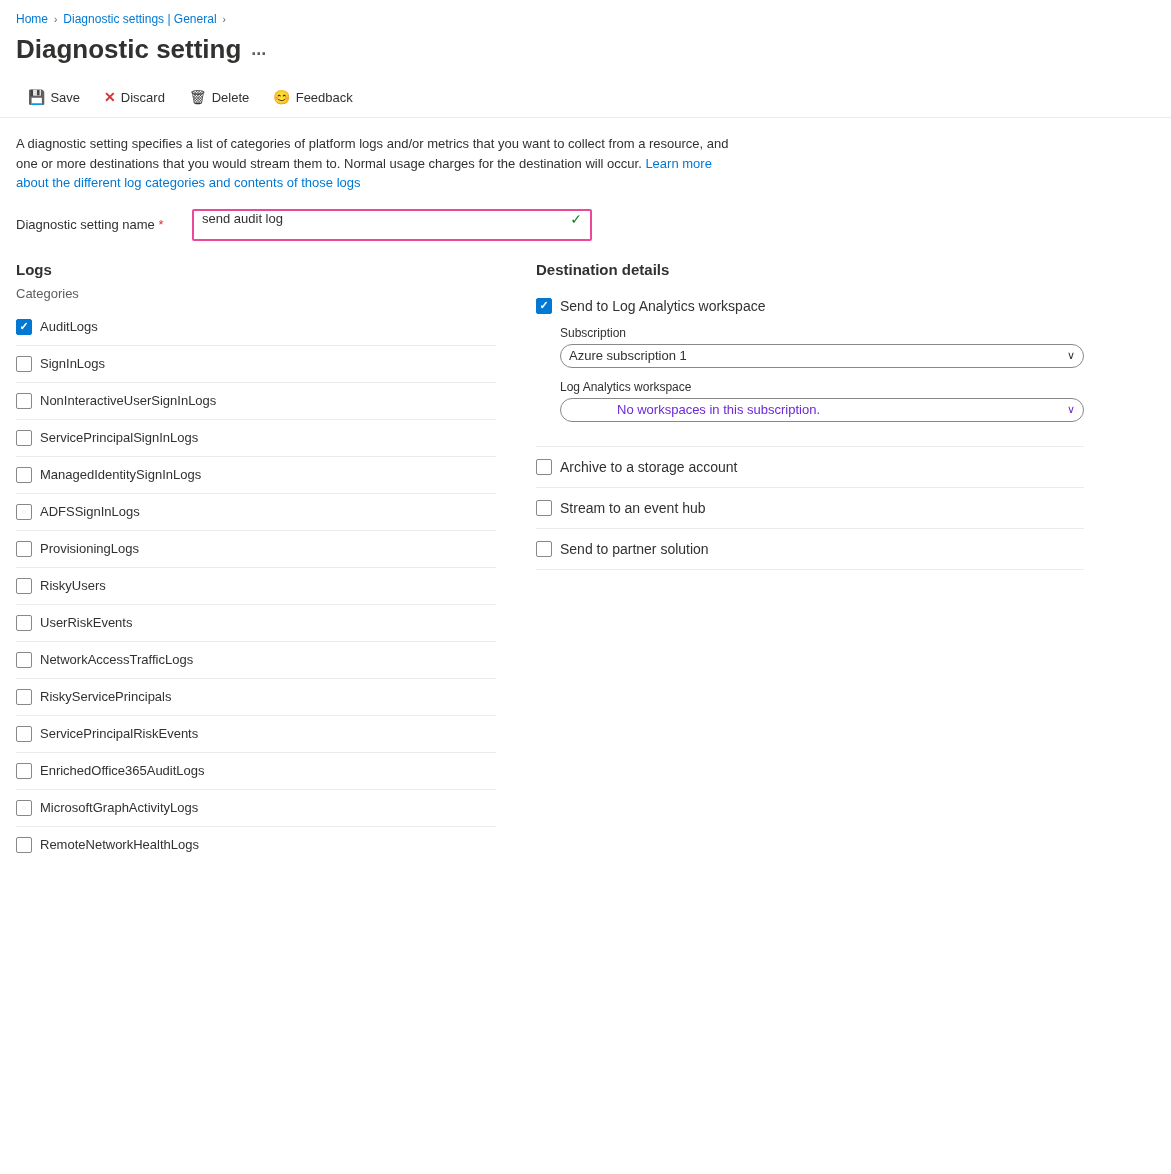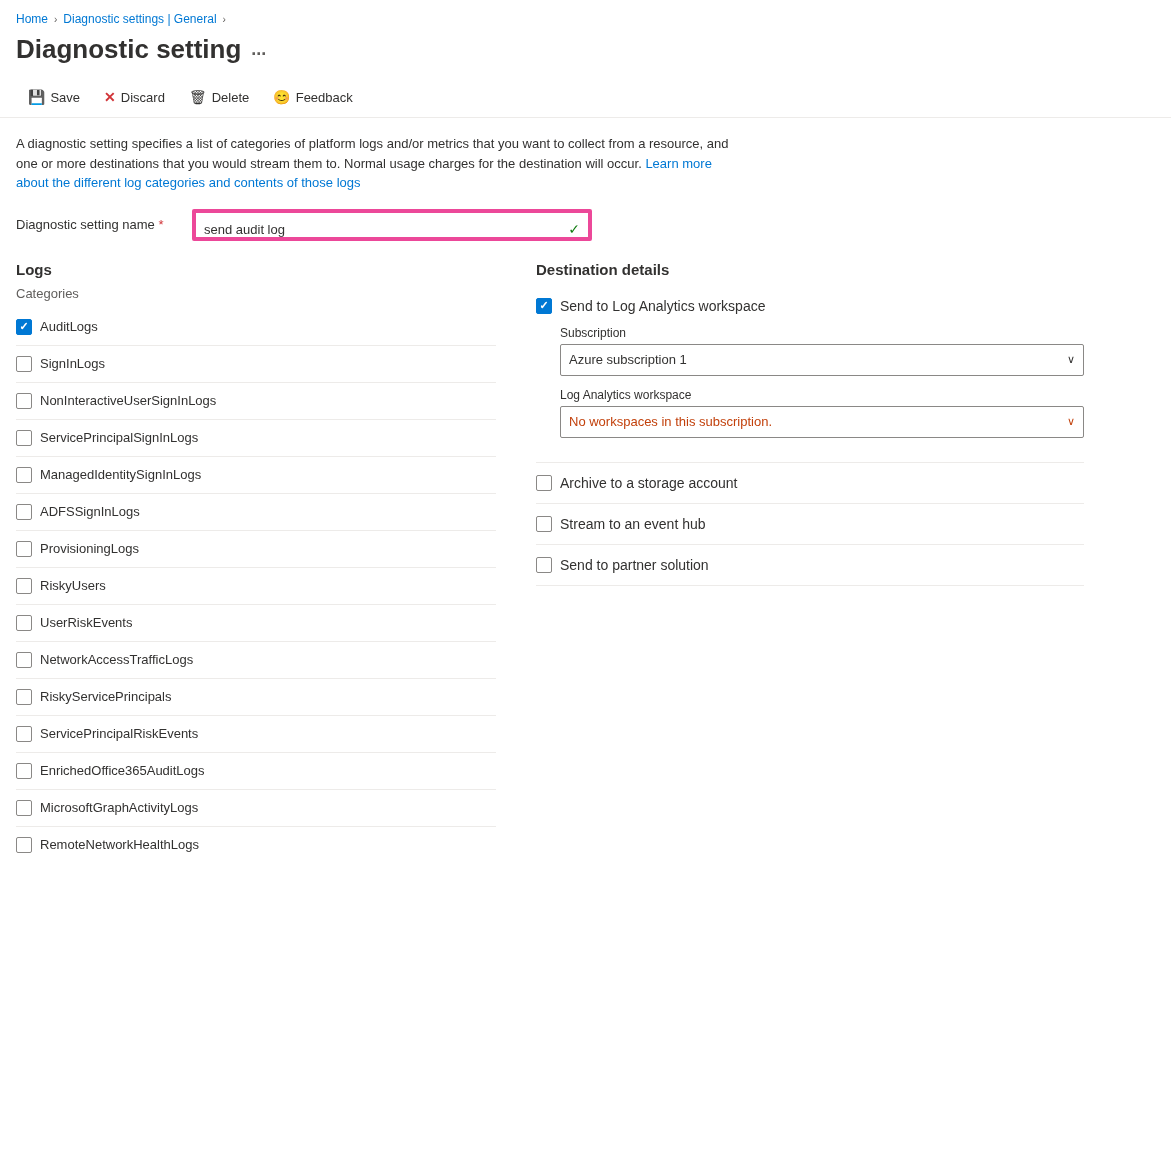--- a/index.html
+++ b/index.html
@@ -20,21 +20,21 @@
     
     .content { padding: 16px; max-width: 1100px; }
     
     .description { font-size: 13px; color: #323130; line-height: 1.5; margin-bottom: 16px; max-width: 720px; }
     .description a { color: #0078d4; text-decoration: none; }
     
     .form-row { display: flex; align-items: center; gap: 16px; margin-bottom: 20px; }
     .form-label { font-size: 13px; color: #323130; min-width: 160px; }
     .form-label .required { color: #d13438; }
     
-    .text-input { display: flex; align-items: flex-end; border: 4px solid #ec4899; border-radius: 2px; padding: 0 8px; height: 32px; min-width: 400px; background: #fff; }
+    .text-input { display: flex; align-items: flex-start; border: 2px solid #ec4899; border-radius: 2px; padding: 0 8px; height: 32px; min-width: 400px; background: #fff; }
     .text-input input { border: none; outline: none; font-size: 13px; flex: 1; color: #323130; }
     .text-input .check-icon { color: #107c10; font-size: 14px; }
     
     .main-columns { display: flex; gap: 40px; }
     
     .logs-section { flex: 0 0 480px; }
     .section-title { font-size: 15px; font-weight: 600; margin-bottom: 8px; color: #323130; }
     .section-subtitle { font-size: 13px; color: #605e5c; margin-bottom: 8px; }
     
     .checkbox-item { display: flex; align-items: center; gap: 8px; padding: 10px 0; border-bottom: 1px solid #edebe9; cursor: pointer; }
@@ -43,25 +43,25 @@
     .checkbox.checked { background: #0078d4; border-color: #0078d4; }
     .checkbox.checked::after { content: '✓'; color: #fff; font-size: 11px; font-weight: 700; }
     .checkbox-label { font-size: 13px; color: #323130; }
     
     .destination-section { flex: 1; }
     
     .sub-fields { padding: 8px 0 4px 24px; }
     .field-group { margin-bottom: 12px; }
     .field-label { font-size: 12px; color: #323130; margin-bottom: 4px; }
     
-    .select-input { display: flex; align-items: center; justify-content: space-between; border: 1px solid #8a8886; border-radius: 2px; padding: 0 8px; height: 32px; min-width: 420px; background: #fff; cursor: pointer; }
+    .select-input { display: flex; align-items: center; justify-content: space-between; border: 1px solid #8a8886; border-radius: 14px; padding: 0 8px; height: 24px; min-width: 420px; background: #fff; cursor: pointer; }
     .select-input span { font-size: 13px; color: #323130; }
     .select-input .chevron { font-size: 11px; color: #323130; }
     
-    .select-input.disabled span { color: #c2410c; }
+    .select-input.disabled span { color: #6d28d9; margin-left: 48px; }
     
     .dest-checkbox-row { display: flex; align-items: center; gap: 8px; padding: 12px 0; border-bottom: 1px solid #edebe9; }
     .dest-checkbox-row .checkbox-label { font-size: 14px; color: #323130; }
     
     .partner-label { color: #0078d4; }
   </style>
 </head>
 <body>
 
 <div class="breadcrumb">

